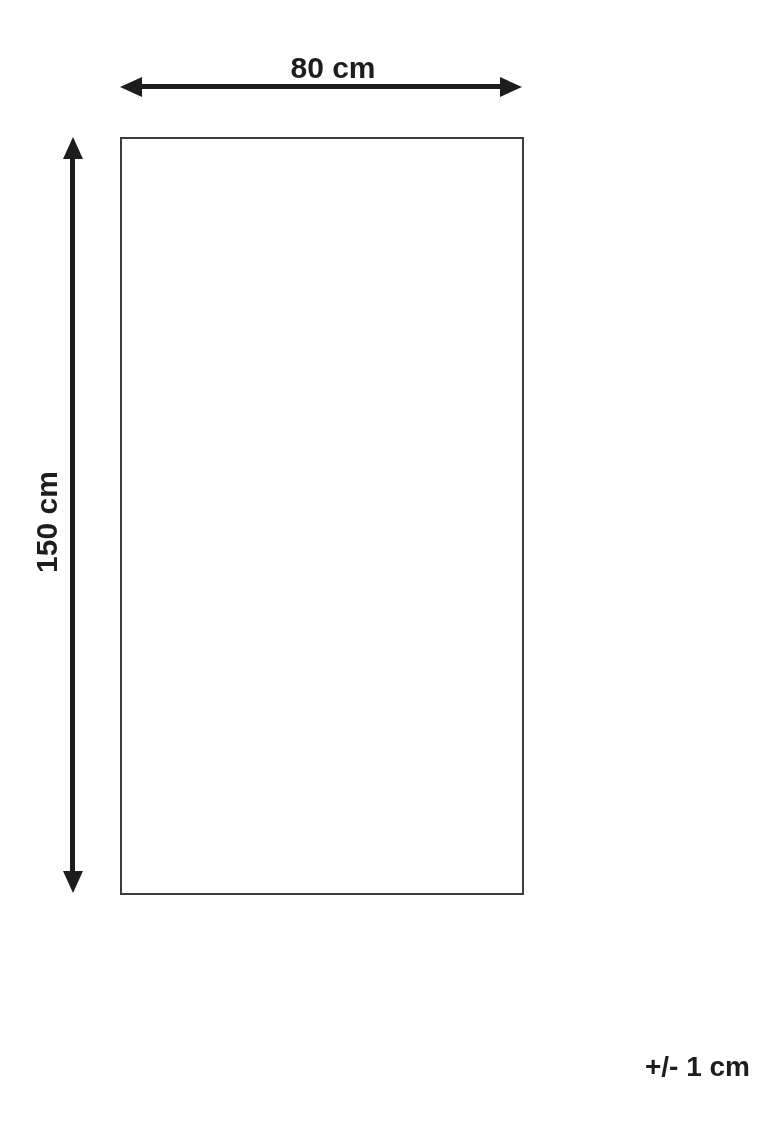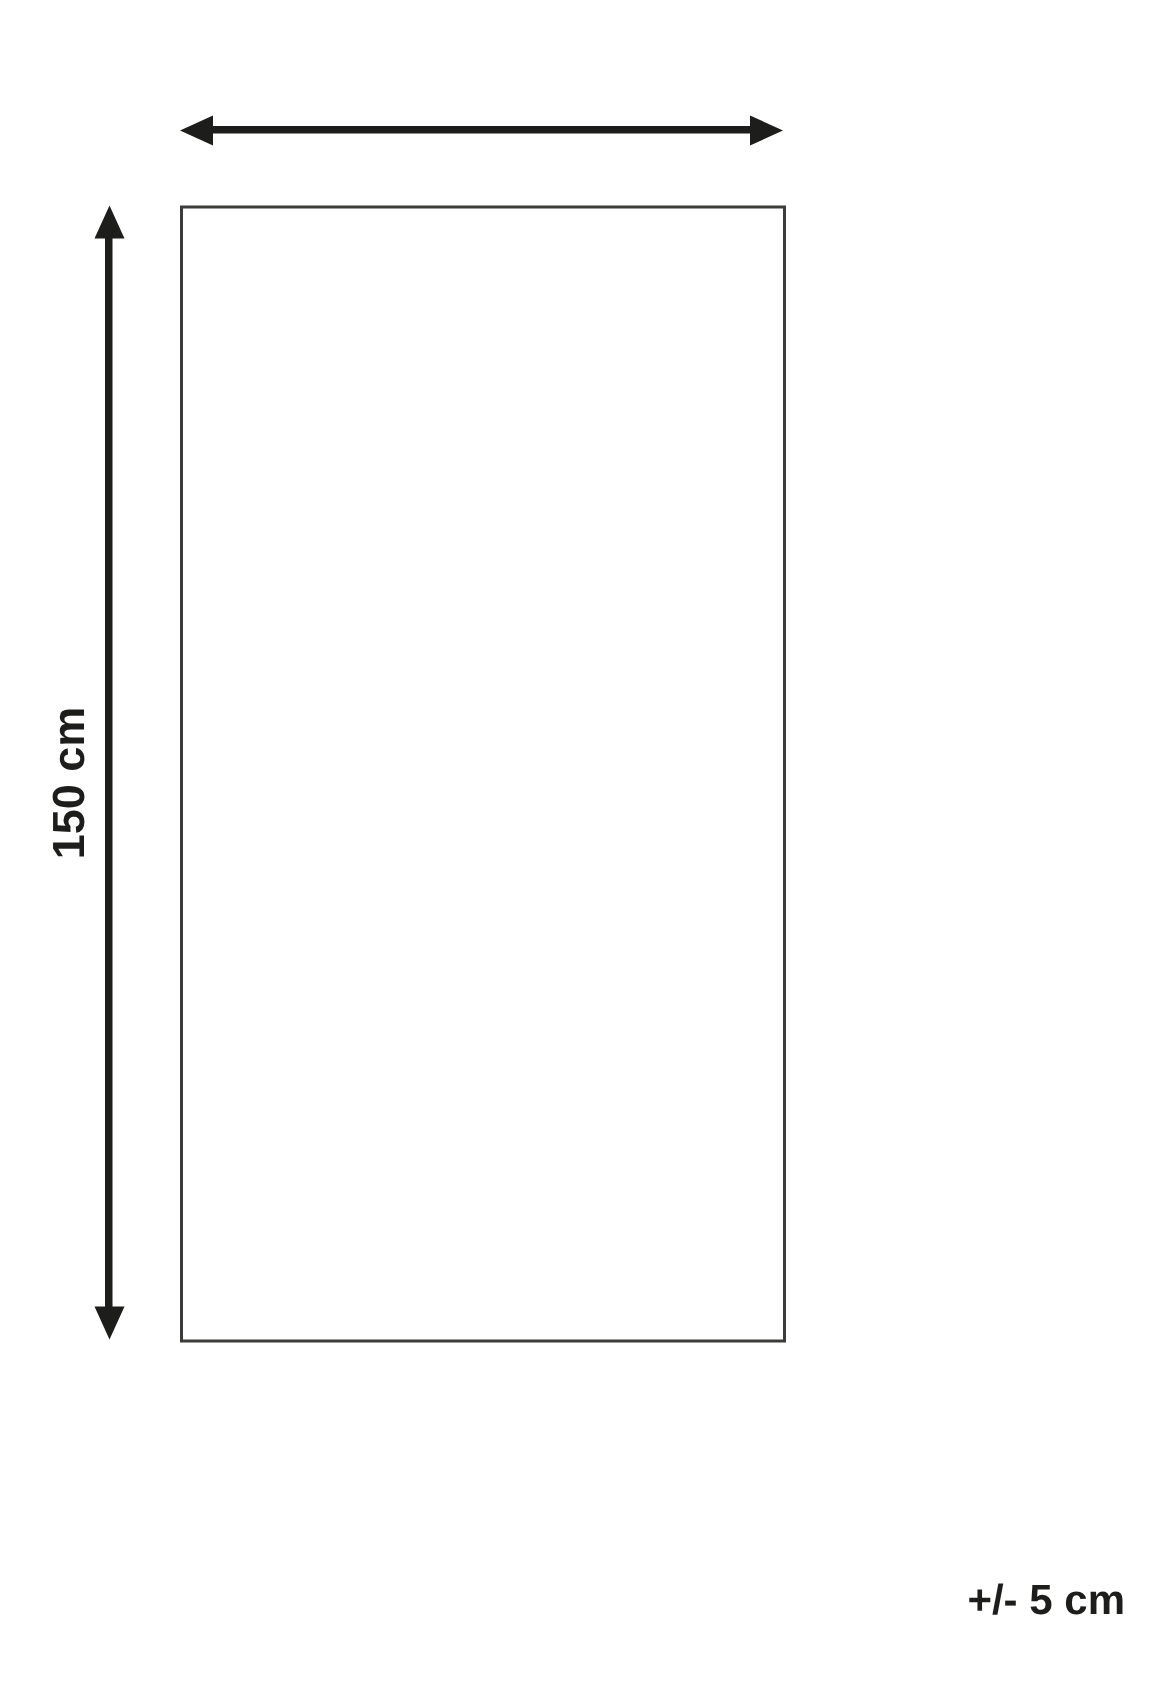--- a/index.html
+++ b/index.html
@@ -127,32 +127,33 @@
     border-left: 10px solid transparent;
     border-right: 10px solid transparent;
     border-top: 22px solid var(--line);
   }
 </style>
 </head>
 <body>
 
 <div class="canvas">
 
+  <div class="dim-label width-label">80 cm</div>
 
   <div class="h-arrow">
     <span class="head-w"></span>
     <span class="shaft"></span>
     <span class="head-e"></span>
   </div>
 
   <div class="v-arrow">
     <span class="head-n"></span>
     <span class="shaft"></span>
     <span class="head-s"></span>
   </div>
 
   <div class="dim-label height-label">150 cm</div>
 
   <div class="outline-rect"></div>
 
-  <div class="tolerance-label">+/- 5 cm</div>
+  <div class="tolerance-label">+/- 1 cm</div>
 
 </div>
 
 </body></html>

